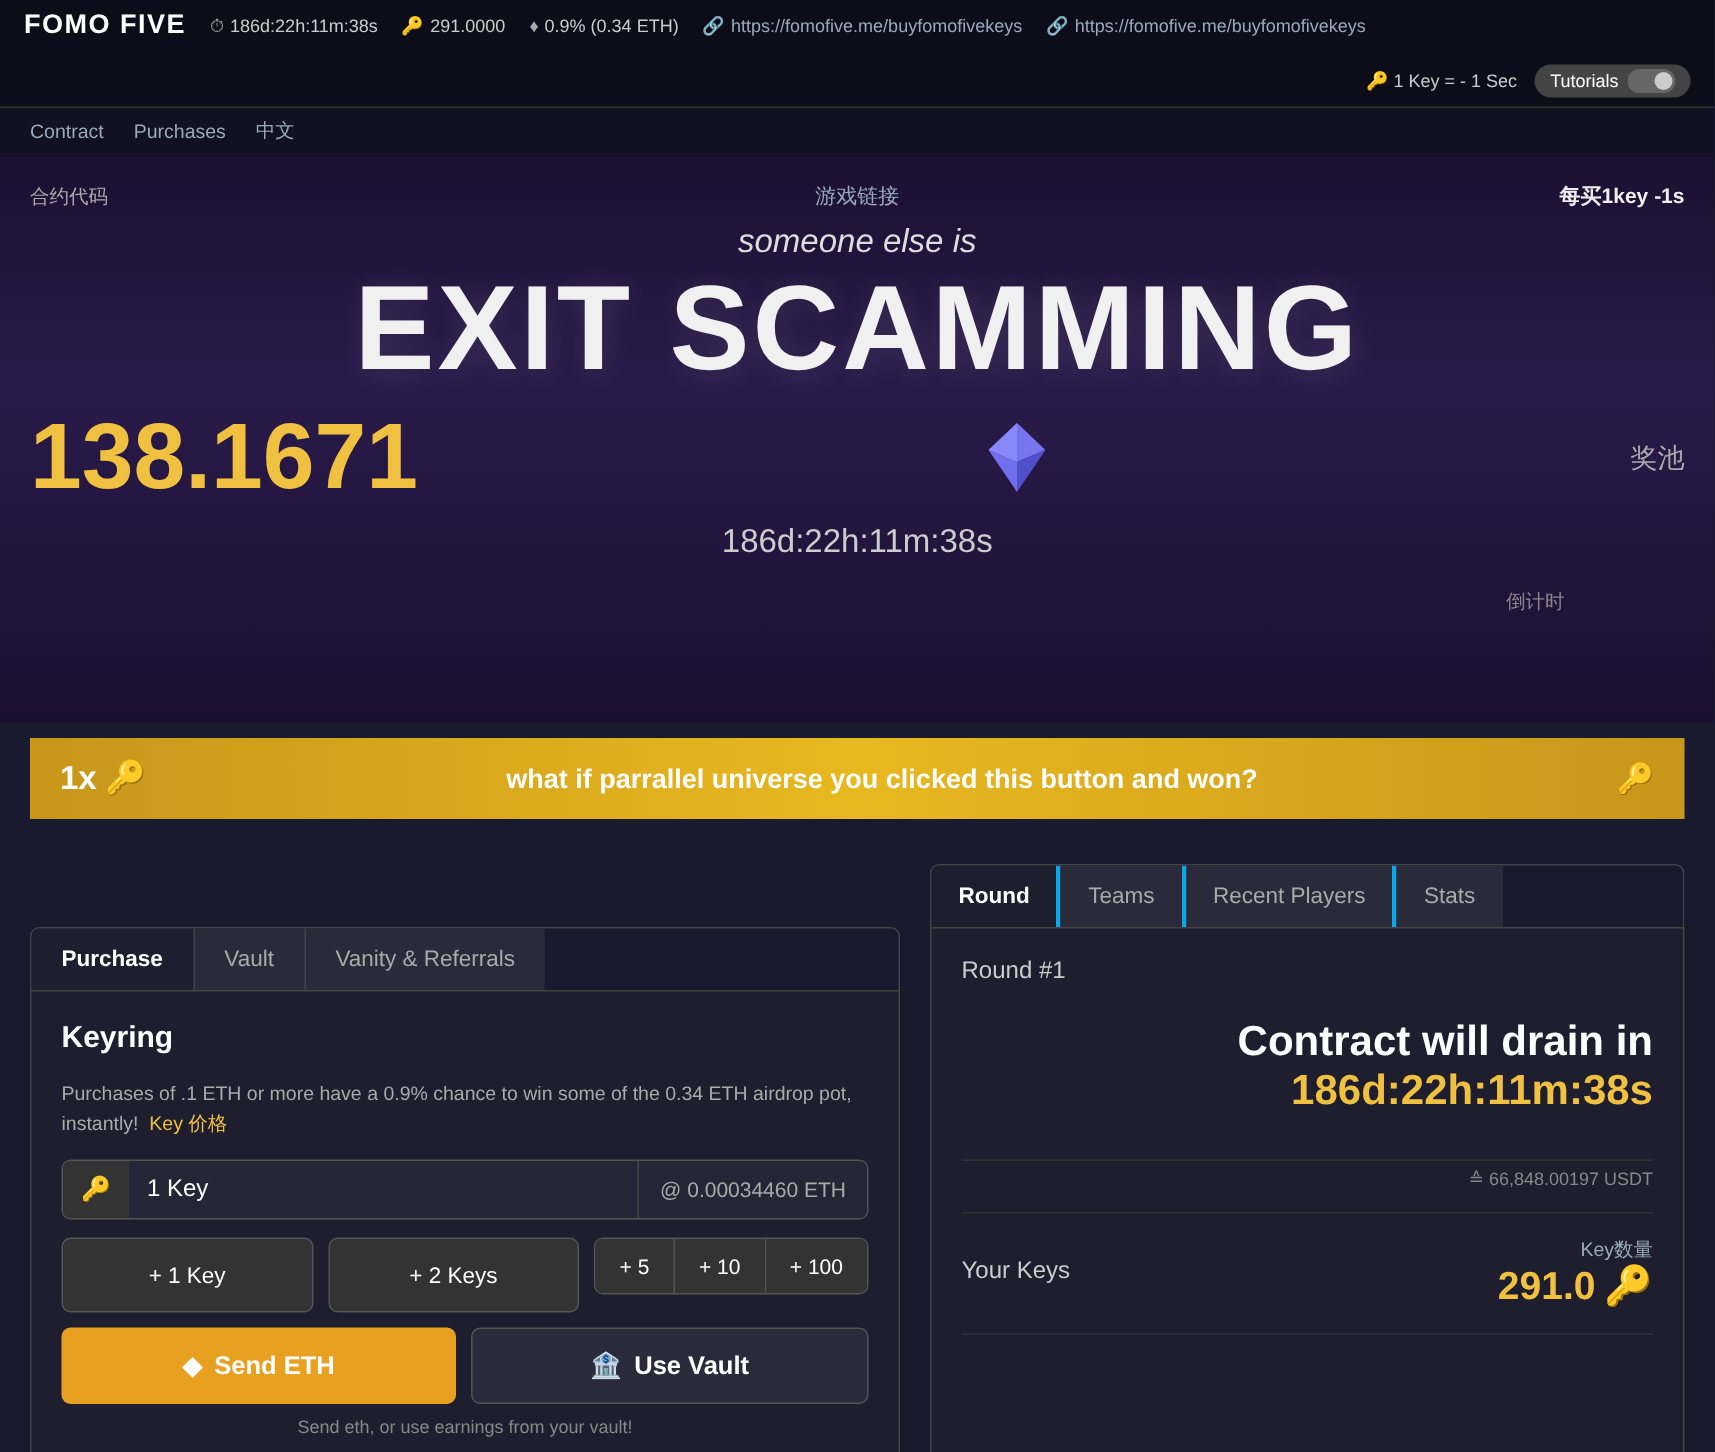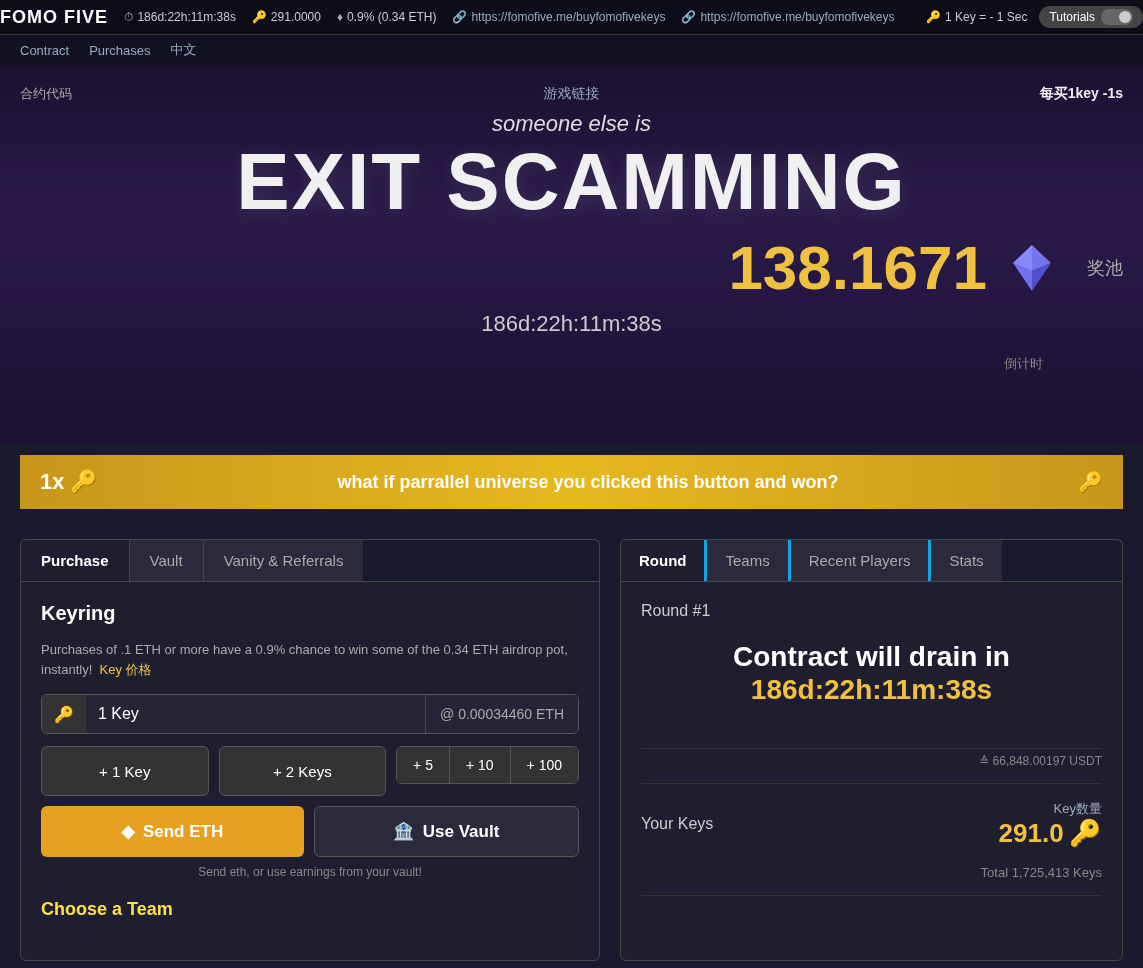--- a/index.html
+++ b/index.html
@@ -9,21 +9,21 @@
       color: #fff;
       min-height: 968px;
       overflow-x: hidden;
     }
 
     
     .top-bar {
       background: #0d0d1a;
       display: flex;
       align-items: center;
-      padding: 6px 0;
+      padding: 6px 16px;
       gap: 16px;
       flex-wrap: wrap;
       border-bottom: 1px solid #333;
     }
     .brand {
       font-weight: 900;
       font-size: 18px;
       color: #fff;
       letter-spacing: 1px;
     }
@@ -115,21 +115,21 @@
       color: #f0f0f0;
       letter-spacing: 2px;
       text-transform: uppercase;
       line-height: 1;
       margin-bottom: 10px;
       text-shadow: 2px 2px 20px rgba(255,255,255,0.1);
     }
     .hero-pot-row {
       display: flex;
       align-items: center;
-      justify-content: flex-end;
+      justify-content: space-between;
       gap: 20px;
       margin-bottom: 8px;
     }
     .hero-pot-amount {
       font-size: 62px;
       font-weight: 900;
       color: #f0c040;
     }
     .hero-pot-label {
       font-size: 18px;
@@ -183,20 +183,21 @@
       min-width: 0;
     }
 
     
     .tab-bar {
       display: flex;
       border-radius: 6px 6px 0 0;
       overflow: hidden;
       border: 1px solid #444;
       border-bottom: none;
+      margin-top: 42px;
     }
     .tab-item {
       padding: 12px 20px;
       font-size: 15px;
       cursor: pointer;
       background: #2a2a3a;
       color: #aaa;
       border-right: 1px solid #444;
     }
     .tab-item:last-child { border-right: none; }
@@ -389,22 +390,22 @@
       border-radius: 0 0 6px 6px;
       padding: 20px;
       min-height: 380px;
     }
     .round-label {
       font-size: 16px;
       color: #ccc;
       margin-bottom: 20px;
     }
     .drain-box {
-      text-align: center;
-      margin-bottom: 42px;
+      text-align: right;
+      margin-bottom: 30px;
     }
     .drain-title {
       font-size: 28px;
       font-weight: bold;
       color: #fff;
       line-height: 1.2;
     }
     .drain-countdown {
       font-size: 28px;
       font-weight: bold;
@@ -592,19 +593,18 @@
         <div style="text-align:right;">
           <div>
             <span class="stat-key-label">Key数量</span>
           </div>
           <div class="stat-value">
             <span>291.0</span>
             <span>🔑</span>
           </div>
         </div>
       </div>
-      <div class="stat-total-keys">Total 1,725,413 Keys</div>
       <hr class="divider">
 
     </div>
   </div>
 
 </div>
 
 </body></html>

